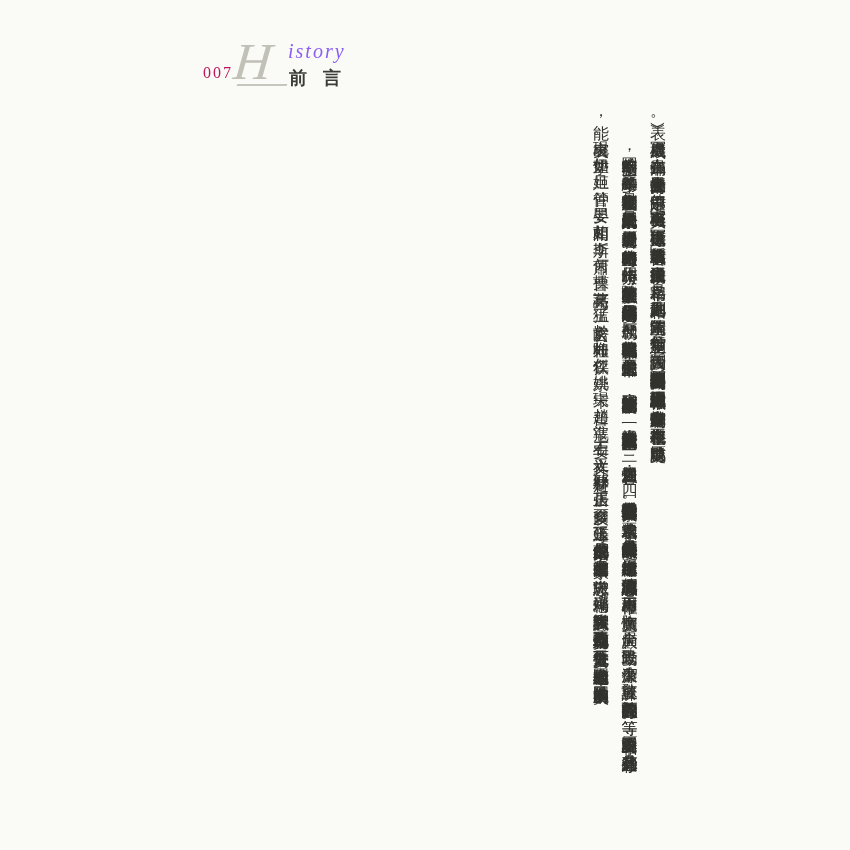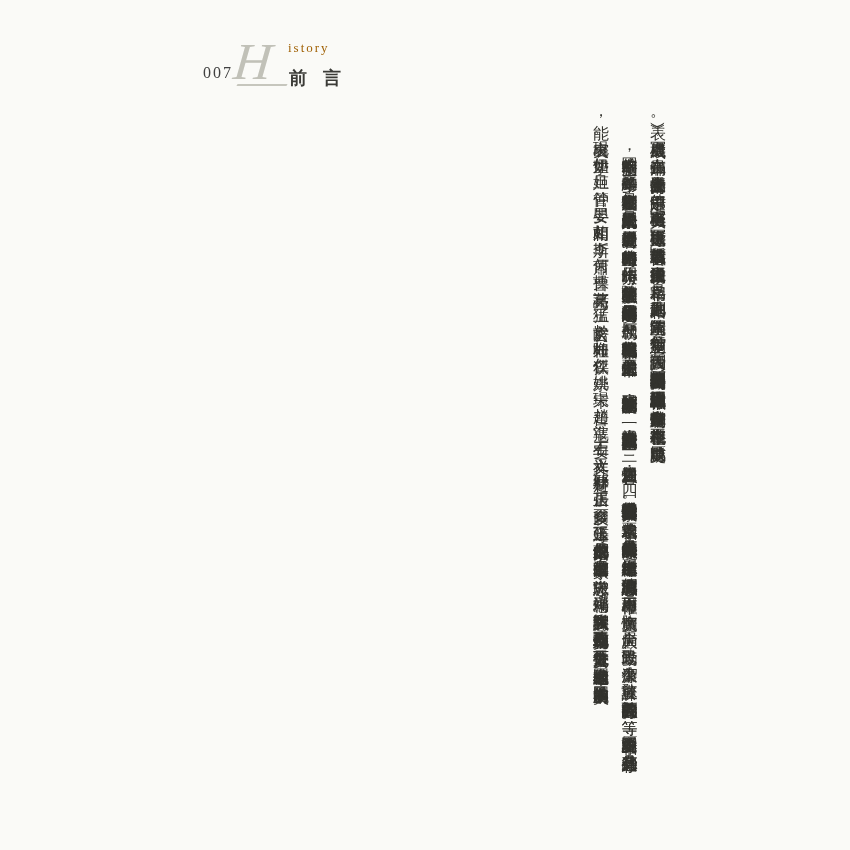--- a/index.html
+++ b/index.html
@@ -14,37 +14,37 @@
     position: relative;
     width: 850px;
     height: 850px;
     background: #fafaf7;
     font-family: "Liberation Serif", "DejaVu Serif", serif;
   }
   
   .header { position: absolute; left: 0; top: 0; width: 850px; height: 110px; }
   .page-number {
     position: absolute; left: 203px; top: 64px;
-    font-size: 16px; letter-spacing: 2px; color: #404040;
+    font-size: 16px; letter-spacing: 2px; color: #be185d;
   }
   .logo-initial {
     position: absolute; left: 234px; top: 36px;
     font-size: 52px; line-height: 1; font-style: italic; font-weight: 400;
     color: #c1c1b8;
     transform: skewX(-6deg);
   }
   .logo-underline {
     position: absolute; left: 237px; top: 84px;
     width: 50px; height: 2px; background: #c6c6bd;
     transform: skewX(-30deg);
   }
   .logo-rest {
     position: absolute; left: 288px; top: 40px;
-    font-size: 13px; letter-spacing: 2px;
-    color: #a16207;
+    font-size: 20px; font-style: italic; letter-spacing: 2px;
+    color: #8b5cf6;
   }
   .section-title {
     position: absolute; left: 289px; top: 66px;
     font-size: 18px; font-weight: bold; letter-spacing: 16px;
     color: #3b3b37;
   }
   
   .text-block {
     position: absolute;
     left: 186px; top: 112px;

